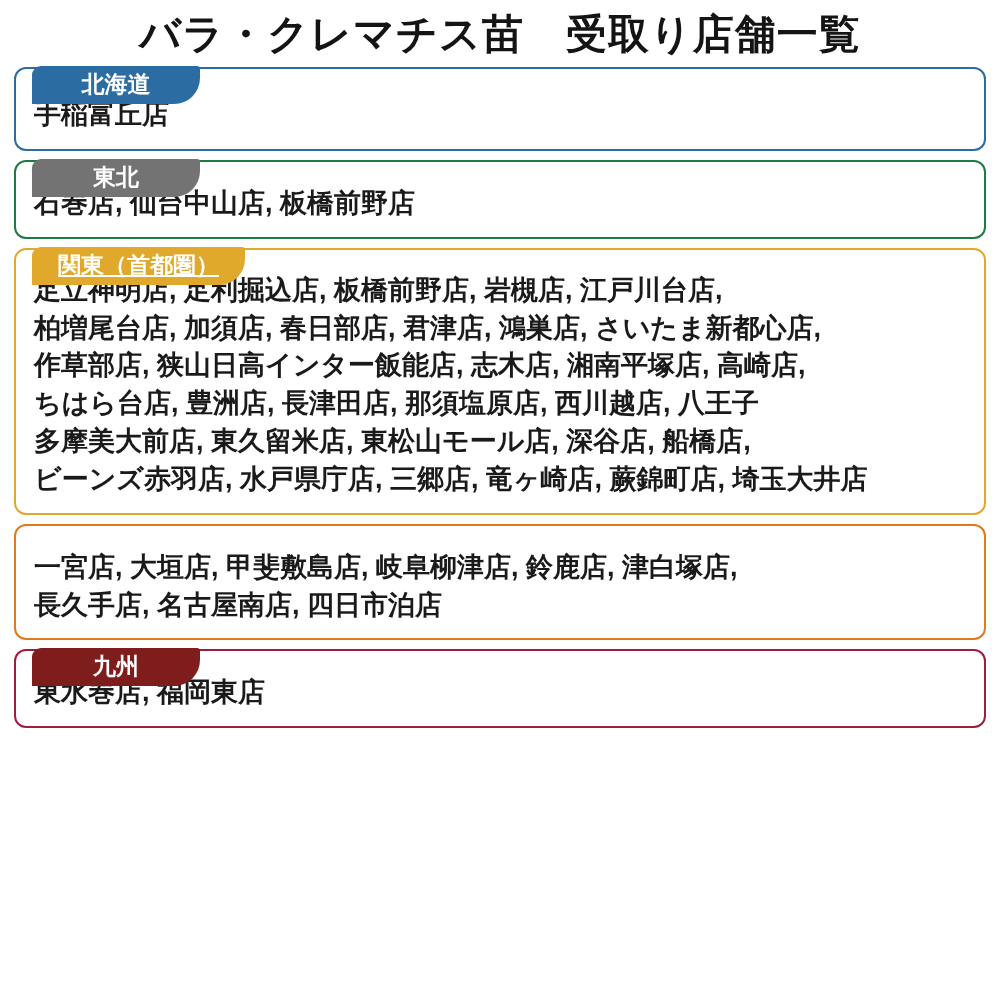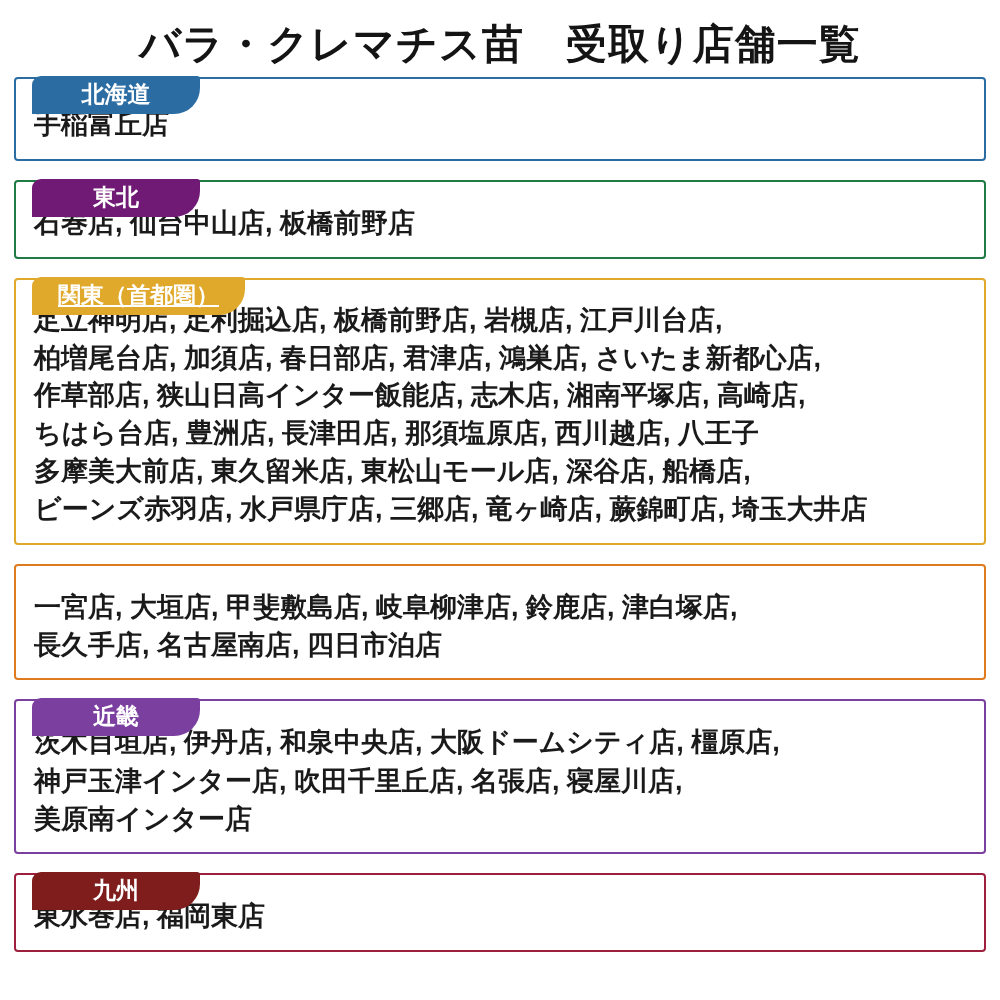--- a/index.html
+++ b/index.html
@@ -11,39 +11,39 @@
     height: 1000px;
     background: #ffffff;
     font-family: "Liberation Sans", "DejaVu Sans", sans-serif;
     overflow: hidden;
   }
   #page {
     width: 1000px;
     height: 936px;
     position: relative;
     box-sizing: border-box;
-    padding: 10px 14px;
+    padding: 0 14px;
   }
   .page-title {
     text-align: center;
     font-size: 41px;
     font-weight: bold;
     color: #141414;
     letter-spacing: 1px;
     padding: 12px 0 10px 0;
     line-height: 1.1;
     white-space: nowrap;
   }
   .section {
     position: relative;
-    margin-bottom: 19px;
+    margin-bottom: 9px;
   }
   .section-box {
     border: 2px solid #14532d;
-    border-radius: 4px;
+    border-radius: 12px;
     box-sizing: border-box;
     padding: 22px 18px 14px 18px;
     min-height: 58px;
   }
   .section-label {
     position: absolute;
     top: -1px;
     left: 18px;
     min-width: 168px;
     text-align: center;
@@ -80,21 +80,21 @@
   <div class="page-title">バラ・クレマチス苗　受取り店舗一覧</div>
 
   <div class="section sec-hokkaido">
     <div class="section-label" style="background:#2b6ca3;">北海道</div>
     <div class="section-box" style="border-color:#2b6ca3;">
       <div class="stores">手稲富丘店</div>
     </div>
   </div>
 
   <div class="section sec-tohoku">
-    <div class="section-label" style="background:#701a75;">東北</div>
+    <div class="section-label" style="background:#737373;">東北</div>
     <div class="section-box" style="border-color:#1f7a44;">
       <div class="stores">石巻店, 仙台中山店, 板橋前野店</div>
     </div>
   </div>
 
   <div class="section sec-kanto">
     <div class="section-label" style="background:#e0a92b;text-decoration:underline;">関東（首都圏）</div>
     <div class="section-box" style="border-color:#e0a92b;">
       <div class="stores">足立神明店, 足利掘込店, 板橋前野店, 岩槻店, 江戸川台店,
 柏増尾台店, 加須店, 春日部店, 君津店, 鴻巣店, さいたま新都心店,
@@ -105,28 +105,20 @@
     </div>
   </div>
 
   <div class="section sec-chubu">
     <div class="section-box" style="border-color:#e07a1f;">
       <div class="stores">一宮店, 大垣店, 甲斐敷島店, 岐阜柳津店, 鈴鹿店, 津白塚店,
 長久手店, 名古屋南店, 四日市泊店</div>
     </div>
   </div>
 
-  <div class="section sec-kinki">
-    <div class="section-label" style="background:#7b3fa0;">近畿</div>
-    <div class="section-box" style="border-color:#7b3fa0;">
-      <div class="stores">茨木目垣店, 伊丹店, 和泉中央店, 大阪ドームシティ店, 橿原店,
-神戸玉津インター店, 吹田千里丘店, 名張店, 寝屋川店,
-美原南インター店</div>
-    </div>
-  </div>
 
   <div class="section sec-kyushu">
     <div class="section-label" style="background:#7f1d1d;font-family:Liberation Serif, serif;">九州</div>
     <div class="section-box" style="border-color:#9e1f3d;">
       <div class="stores">東水巻店, 福岡東店</div>
     </div>
   </div>
 
 </div>
 

